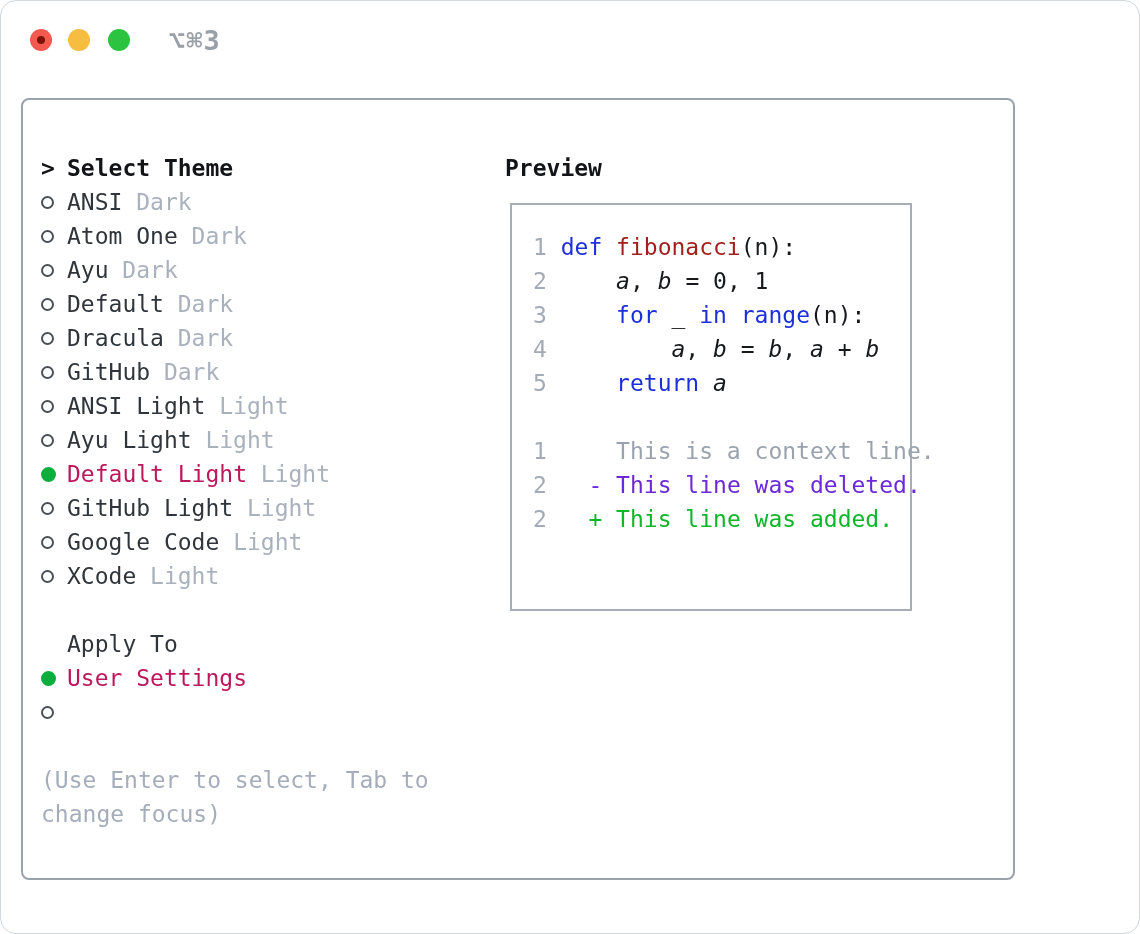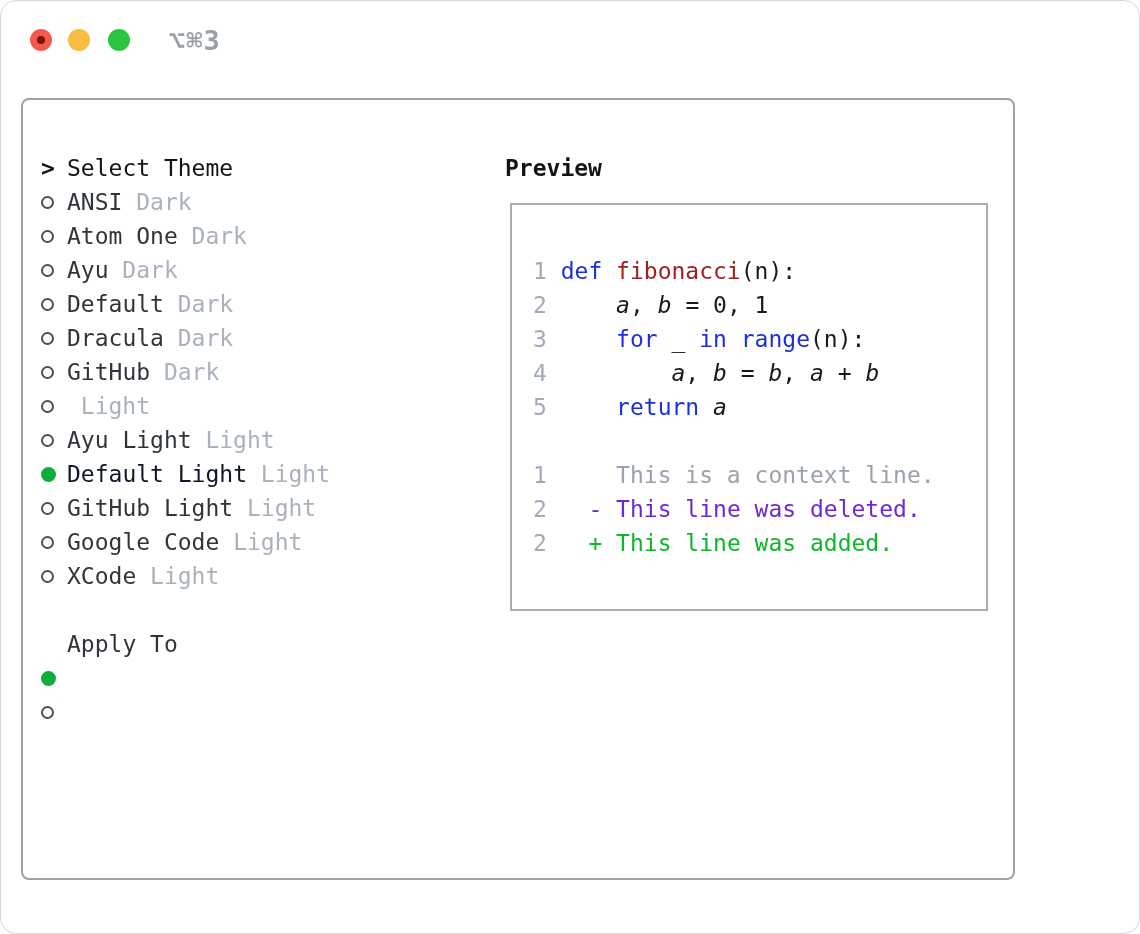--- a/index.html
+++ b/index.html
@@ -25,32 +25,32 @@
     position:absolute;left:20px;top:97px;width:994px;height:782px;
     border:2px solid #9aa2ac;border-radius:8px;background:#ffffff;
   }
   
   .left-col{position:absolute;left:18px;top:51px;width:460px;font-size:23px;line-height:34px;color:#2f353b;}
   .row{height:34px;display:flex;align-items:center;white-space:pre;}
   .row .marker{width:26px;display:inline-flex;align-items:center;flex:0 0 26px;}
   .circle{width:13px;height:13px;border:2px solid #4a5056;border-radius:50%;display:inline-block;}
   .circle.sel{background:#0caf3e;border-color:#0caf3e;width:15px;height:15px;}
   .cursor{font-weight:bold;color:#121417;}
-  .hdr{font-weight:normal;color:#121417;}
+  .hdr{font-weight:bold;color:#121417;}
   .item-name{color:#2f353b;}
-  .item-name.sel{color:#0f172a;}
+  .item-name.sel{color:#be185d;}
   .item-tag{color:#a9b1bd;margin-left:13.8px;}
   .spacer{height:34px;}
   .help{color:#a5adba;width:432px;white-space:normal;word-break:normal;}
   
   .preview-title{position:absolute;left:482px;top:51px;font-size:23px;line-height:34px;font-weight:bold;color:#121417;}
   .preview-box{
-    position:absolute;left:487px;top:103px;width:478px;height:408px;
+    position:absolute;left:487px;top:103px;width:402px;height:408px;
     border:2px solid #a8aeb6;background:#ffffff;
-    padding:49px 0 0 21px;font-size:23px;line-height:34px;
+    padding:25px 0 0 21px;font-size:23px;line-height:34px;
   }
   .code-line{height:34px;white-space:pre;}
   .tok-num{color:#a3abb8;}
   .tok-pl{color:#17191c;}
   .tok-kw{color:#1d2fdd;}
   .tok-fn{color:#a11f1c;}
   .tok-var{color:#17191c;font-style:italic;}
   .tok-ctx{color:#9aa2ad;}
   .tok-del{color:#6d28d9;}
   .tok-add{color:#0fb52a;margin-top:24px;}
@@ -74,37 +74,38 @@
         <span class="marker cursor">&gt;</span>
         <span class="hdr">Select Theme</span>
       </div>
       <div id="theme-items">
           <div class="row"><span class="marker"><span class="circle"></span></span><span class="item-name">ANSI</span><span class="item-tag">Dark</span></div>
           <div class="row"><span class="marker"><span class="circle"></span></span><span class="item-name">Atom One</span><span class="item-tag">Dark</span></div>
           <div class="row"><span class="marker"><span class="circle"></span></span><span class="item-name">Ayu</span><span class="item-tag">Dark</span></div>
           <div class="row"><span class="marker"><span class="circle"></span></span><span class="item-name">Default</span><span class="item-tag">Dark</span></div>
           <div class="row"><span class="marker"><span class="circle"></span></span><span class="item-name">Dracula</span><span class="item-tag">Dark</span></div>
           <div class="row"><span class="marker"><span class="circle"></span></span><span class="item-name">GitHub</span><span class="item-tag">Dark</span></div>
-          <div class="row"><span class="marker"><span class="circle"></span></span><span class="item-tag">Light</span></div>
+          <div class="row"><span class="marker"><span class="circle"></span></span><span class="item-name">ANSI Light</span><span class="item-tag">Light</span></div>
           <div class="row"><span class="marker"><span class="circle"></span></span><span class="item-name">Ayu Light</span><span class="item-tag">Light</span></div>
           <div class="row"><span class="marker"><span class="circle sel"></span></span><span class="item-name sel">Default Light</span><span class="item-tag">Light</span></div>
           <div class="row"><span class="marker"><span class="circle"></span></span><span class="item-name">GitHub Light</span><span class="item-tag">Light</span></div>
           <div class="row"><span class="marker"><span class="circle"></span></span><span class="item-name">Google Code</span><span class="item-tag">Light</span></div>
           <div class="row"><span class="marker"><span class="circle"></span></span><span class="item-name">XCode</span><span class="item-tag">Light</span></div>
         </div>
       <div class="spacer"></div>
       <div class="row">
         <span class="marker"></span>
         <span>Apply To</span>
       </div>
       <div id="apply-items">
-          <div class="row"><span class="marker"><span class="circle sel"></span></span></div>
+          <div class="row"><span class="marker"><span class="circle sel"></span></span><span class="item-name sel">User Settings</span></div>
           <div class="row"><span class="marker"><span class="circle"></span></span></div>
         </div>
       <div class="spacer"></div>
+      <div class="help">(Use Enter to select, Tab to change focus)</div>
     </div>
 
     <div class="preview-title">Preview</div>
     <div class="preview-box">
       <div id="code-lines">
           <div class="code-line"><span class="tok-num">1 </span><span class="tok-kw">def </span><span class="tok-fn">fibonacci</span><span class="tok-pl">(n):</span></div>
           <div class="code-line"><span class="tok-num">2</span><span class="tok-pl">     </span><span class="tok-var">a</span><span class="tok-pl">, </span><span class="tok-var">b</span><span class="tok-pl"> = 0, 1</span></div>
           <div class="code-line"><span class="tok-num">3</span><span class="tok-pl">     </span><span class="tok-kw">for</span><span class="tok-pl"> _ </span><span class="tok-kw">in</span><span class="tok-pl"> </span><span class="tok-kw">range</span><span class="tok-pl">(n):</span></div>
           <div class="code-line"><span class="tok-num">4</span><span class="tok-pl">         </span><span class="tok-var">a</span><span class="tok-pl">, </span><span class="tok-var">b</span><span class="tok-pl"> = </span><span class="tok-var">b</span><span class="tok-pl">, </span><span class="tok-var">a</span><span class="tok-pl"> + </span><span class="tok-var">b</span></div>
           <div class="code-line"><span class="tok-num">5</span><span class="tok-pl">     </span><span class="tok-kw">return</span><span class="tok-pl"> </span><span class="tok-var">a</span></div>

